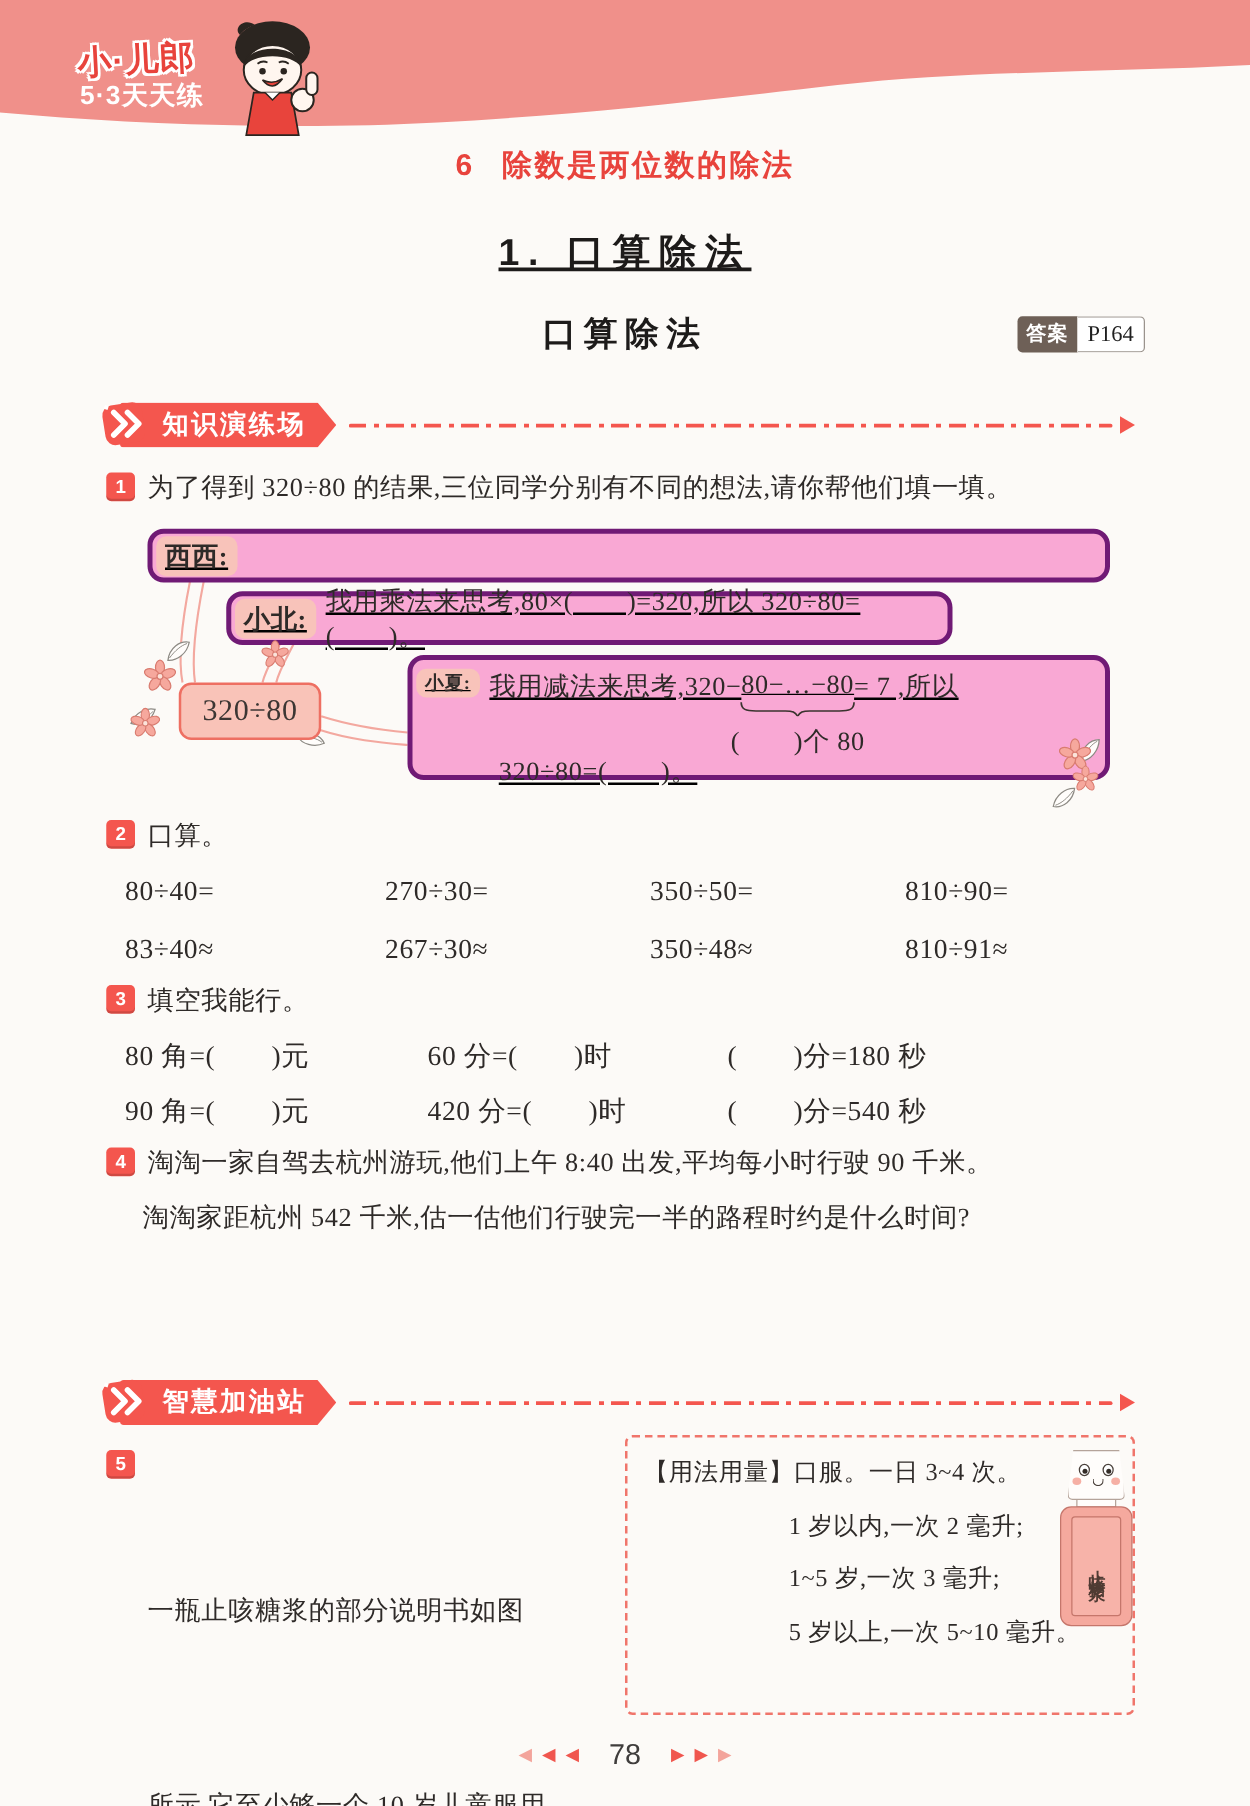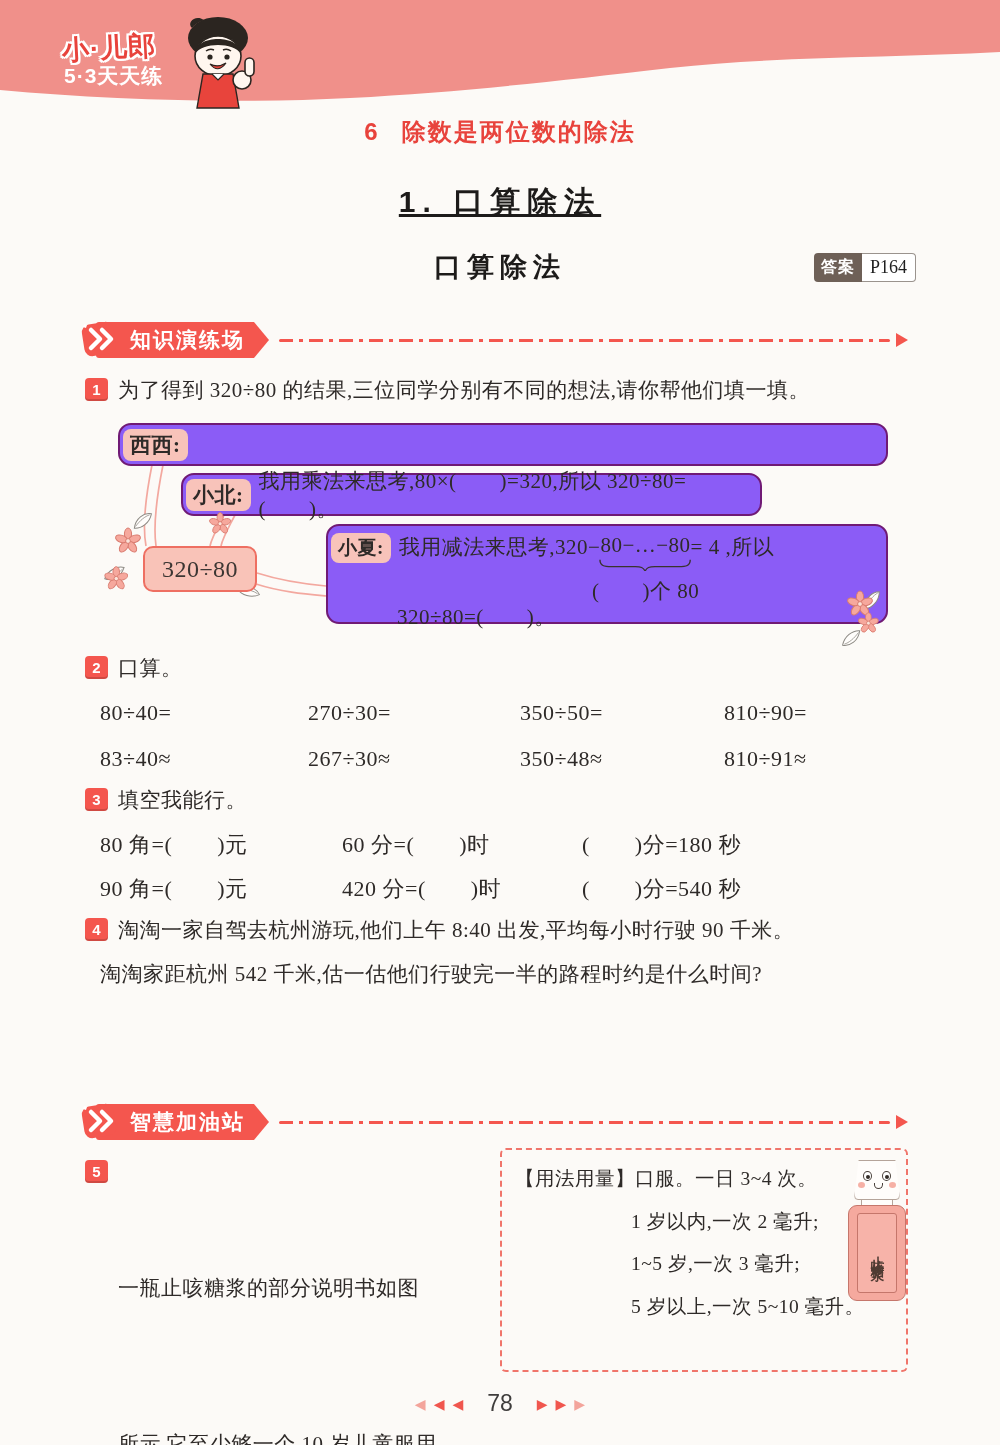--- a/index.html
+++ b/index.html
@@ -48,22 +48,22 @@
     background:repeating-linear-gradient(90deg,#f4564e 0 14px,transparent 14px 20px,#f4564e 20px 24px,transparent 24px 30px); }
   .sec-arrow { width:0; height:0; border-left:12px solid #f4564e;
     border-top:7px solid transparent; border-bottom:7px solid transparent; }
   
   .badge { width:23px; height:23px; background:#f4564e; color:#fff; border-radius:4px;
     font-size:15px; font-weight:bold; display:flex; align-items:center; justify-content:center;
     box-shadow:inset 0 -2px 0 rgba(0,0,0,.15); }
   .ptext { font-size:21px; }
   .mrow { font-size:22px; }
   
-  .bubble { position:absolute; border:2px solid #701a75; border-radius:13px; background:#8b5cf6;
-    display:flex; align-items:center; padding:0 10px 0 3px; }
+  .bubble { position:absolute; border:4px solid #701a75; border-radius:13px; background:#f9a8d4;
+    display:flex; align-items:center; padding:0 10px 0 3px;text-decoration:underline; }
   .bname { background:#f8c3ba; border-radius:8px; padding:2px 7px; margin-right:8px;
     font-weight:bold; white-space:nowrap; }
   .b3 { display:block; padding:7px 10px 6px 3px; }
   .b3row1 { display:flex; align-items:flex-start; }
   .bracewrap { position:relative; display:inline-block; }
   .brace-svg { position:absolute; left:-2px; right:-2px; top:26px; height:12px; width:calc(100% + 4px); }
   .brace-cap { position:absolute; top:44px; left:50%; transform:translateX(-50%);
     white-space:nowrap; font-size:21px; }
   .b3row3 { margin:40px 0 0 66px; }
   .pill { position:absolute; left:143px; top:546px; width:114px; height:46px;
@@ -187,30 +187,30 @@
   <span class="bname kai" style="font-size:21px">西西:</span>
 </div>
 
 <div class="bubble" style="left:181px;top:473px;width:581px;height:43px">
   <span class="bname kai" style="font-size:21px">小北:</span>
   <span class="kai" style="font-size:21px">我用乘法来思考,80×(　　)=320,所以 320÷80=(　　)。</span>
 </div>
 
 <div class="bubble b3" style="left:326px;top:524px;width:562px;height:100px">
   <div class="b3row1">
-    <span class="bname kai" style="font-size:19px">小夏:</span>
+    <span class="bname kai" style="font-size:15px">小夏:</span>
     <span class="kai" style="font-size:21px">我用减法来思考,320−</span>
     <span class="bracewrap">
       <span class="kai" style="font-size:21px">80−…−80</span>
       <svg class="brace-svg" viewBox="0 0 96 14" preserveAspectRatio="none">
         <path d="M2,1 C2,8 6,9 14,9 L38,9 C44,9 46,10 48,14 C50,10 52,9 58,9 L82,9 C90,9 94,8 94,1" fill="none" stroke="#3a332e" stroke-width="1.4"></path>
       </svg>
       <span class="brace-cap kai">(　　)个 80</span>
     </span>
-    <span class="kai" style="font-size:21px">= 4 ,所以</span>
+    <span class="kai" style="font-size:21px">= 7 ,所以</span>
   </div>
   <div class="b3row3 kai" style="font-size:21px">320÷80=(　　)。</div>
 </div>
 
 <div class="pill kai">320÷80</div>
 
 <svg class="abs" style="left:96px;top:505px" width="180" height="110" viewBox="0 0 180 110">
   <use href="#leaf" x="38" y="18" transform="rotate(-30 48 20)"></use>
   <use href="#leaf" x="8" y="62" transform="rotate(160 18 64)"></use>
   <use href="#leaf" x="140" y="88" transform="rotate(25 150 90)"></use>
@@ -240,21 +240,21 @@
 <div class="abs kai ptext" style="left:118px;top:786px">填空我能行。</div>
 <div class="abs kai mrow" style="left:100px;top:830px">80 角=(　　)元</div>
 <div class="abs kai mrow" style="left:342px;top:830px">60 分=(　　)时</div>
 <div class="abs kai mrow" style="left:582px;top:830px">(　　)分=180 秒</div>
 <div class="abs kai mrow" style="left:100px;top:874px">90 角=(　　)元</div>
 <div class="abs kai mrow" style="left:342px;top:874px">420 分=(　　)时</div>
 <div class="abs kai mrow" style="left:582px;top:874px">(　　)分=540 秒</div>
 
 <div class="abs badge" style="left:85px;top:918px">4</div>
 <div class="abs kai ptext" style="left:118px;top:916px;width:800px">淘淘一家自驾去杭州游玩,他们上午 8:40 出发,平均每小时行驶 90 千米。</div>
-<div class="abs kai ptext" style="left:100px;top:960px;width:800px">淘淘家距杭州 542 千米,估一估他们行驶完一半的路程时约是什么时间?</div>
+<div class="abs kai ptext" style="left:114px;top:960px;width:800px">淘淘家距杭州 542 千米,估一估他们行驶完一半的路程时约是什么时间?</div>
 
 <div class="abs sec" style="left:96px;top:1104px;width:812px">
   <svg class="sec-icon" viewBox="0 0 46 46">
     <rect x="7" y="7" width="32" height="32" rx="8" fill="#f4564e" transform="rotate(-9 23 23)"></rect>
     <path d="M15,14 L24,23 L15,32" fill="none" stroke="#fff" stroke-width="4.5" stroke-linecap="round" stroke-linejoin="round"></path>
     <path d="M26,14 L35,23 L26,32" fill="none" stroke="#fff" stroke-width="4.5" stroke-linecap="round" stroke-linejoin="round"></path>
     <path d="M8,8 l3,1 -1,3 -3,-1 Z" fill="#fff"></path>
   </svg>
   <div class="sec-tab">智慧加油站</div>
   <div class="sec-line"></div>

